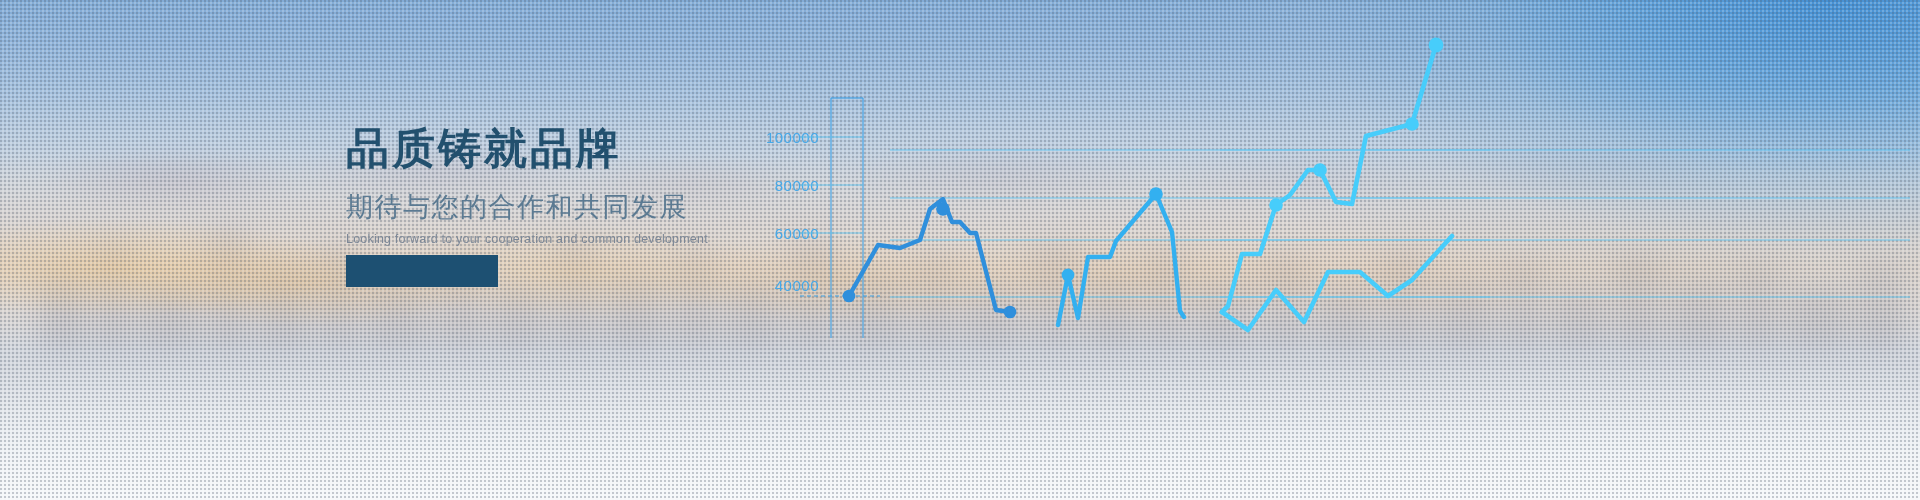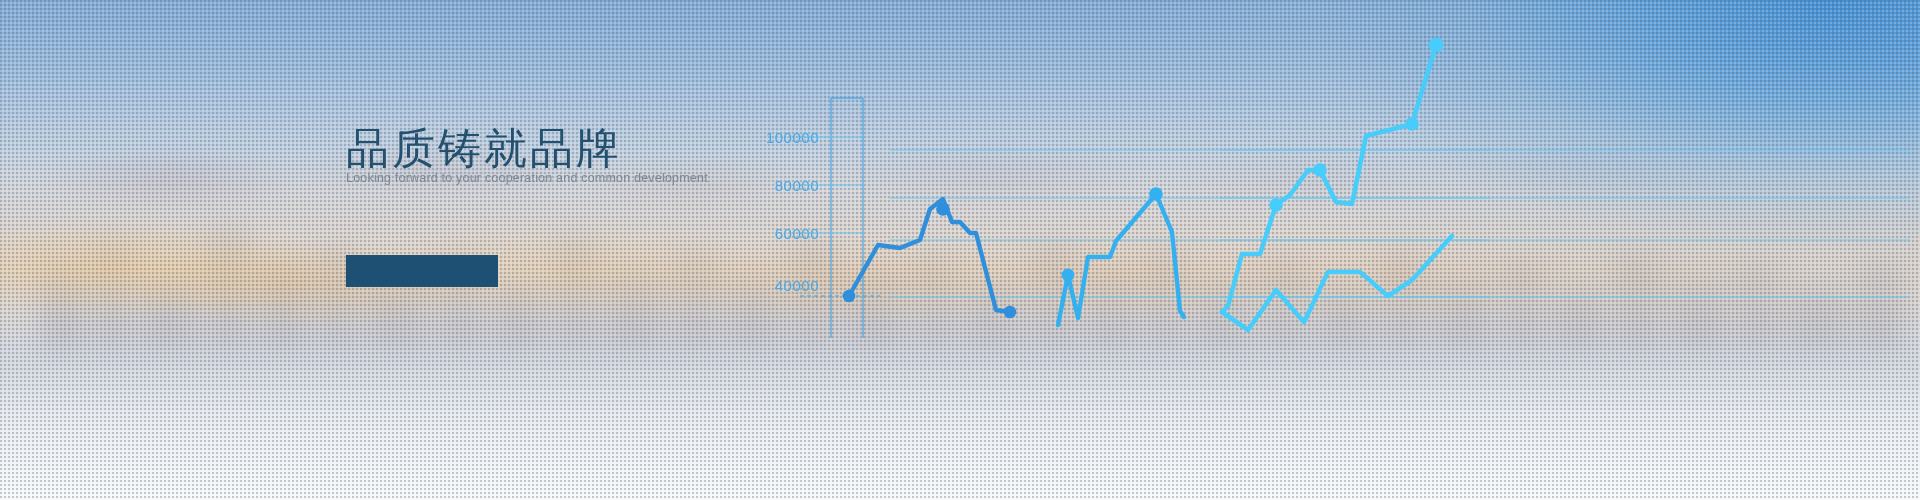--- a/index.html
+++ b/index.html
@@ -94,28 +94,29 @@
     background-image:
       radial-gradient(circle at 1px 1px, rgba(255,255,255,0.20) 0.8px, rgba(0,0,0,0) 1.2px);
     background-size:4px 4px;
     background-position:2px 2px;
   }
 
   
   .copy { position:absolute; left:346px; top:126px; width:520px; }
   .copy-title {
     font-size:43px; line-height:1.05; color:#22506e;
-    letter-spacing:3px; font-weight:400; white-space:nowrap;
+    letter-spacing:3px; font-weight:700; white-space:nowrap;
   }
   .copy-sub {
     margin-top:22px;
     font-size:27px; line-height:1.1; color:#5b7a92;
     letter-spacing:1.5px; font-weight:400; white-space:nowrap;
   }
   .copy-en {
+    margin-top:9px;
     font-size:12.5px; color:#7c8796; letter-spacing:0.2px;
     white-space:nowrap;
   }
   .cta {
     position:absolute; left:346px; top:255px;
     width:152px; height:32px;
     background:#1d5072;
     border:none; cursor:pointer;
   }
 
@@ -170,20 +171,21 @@
   </div>
   <div class="bg-clouds"></div>
   <div class="bg-haze"></div>
   <div class="bg-blue-right"></div>
   <div class="bg-bottom"></div>
   <div class="bg-dots"></div>
   <div class="bg-dots2"></div>
 
   <div class="copy">
     <div class="copy-title">品质铸就品牌</div>
+    <div class="copy-sub">期待与您的合作和共同发展</div>
     <div class="copy-en">Looking forward to your cooperation and common development</div>
   </div>
   <button class="cta"></button>
 
   <div class="chart">
     <svg width="1160" height="500" viewBox="0 0 1160 500" xmlns="http://www.w3.org/2000/svg">
 
       <g>
         <text class="ytick" x="59" y="143">100000</text>
         <text class="ytick" x="59" y="191">80000</text>

